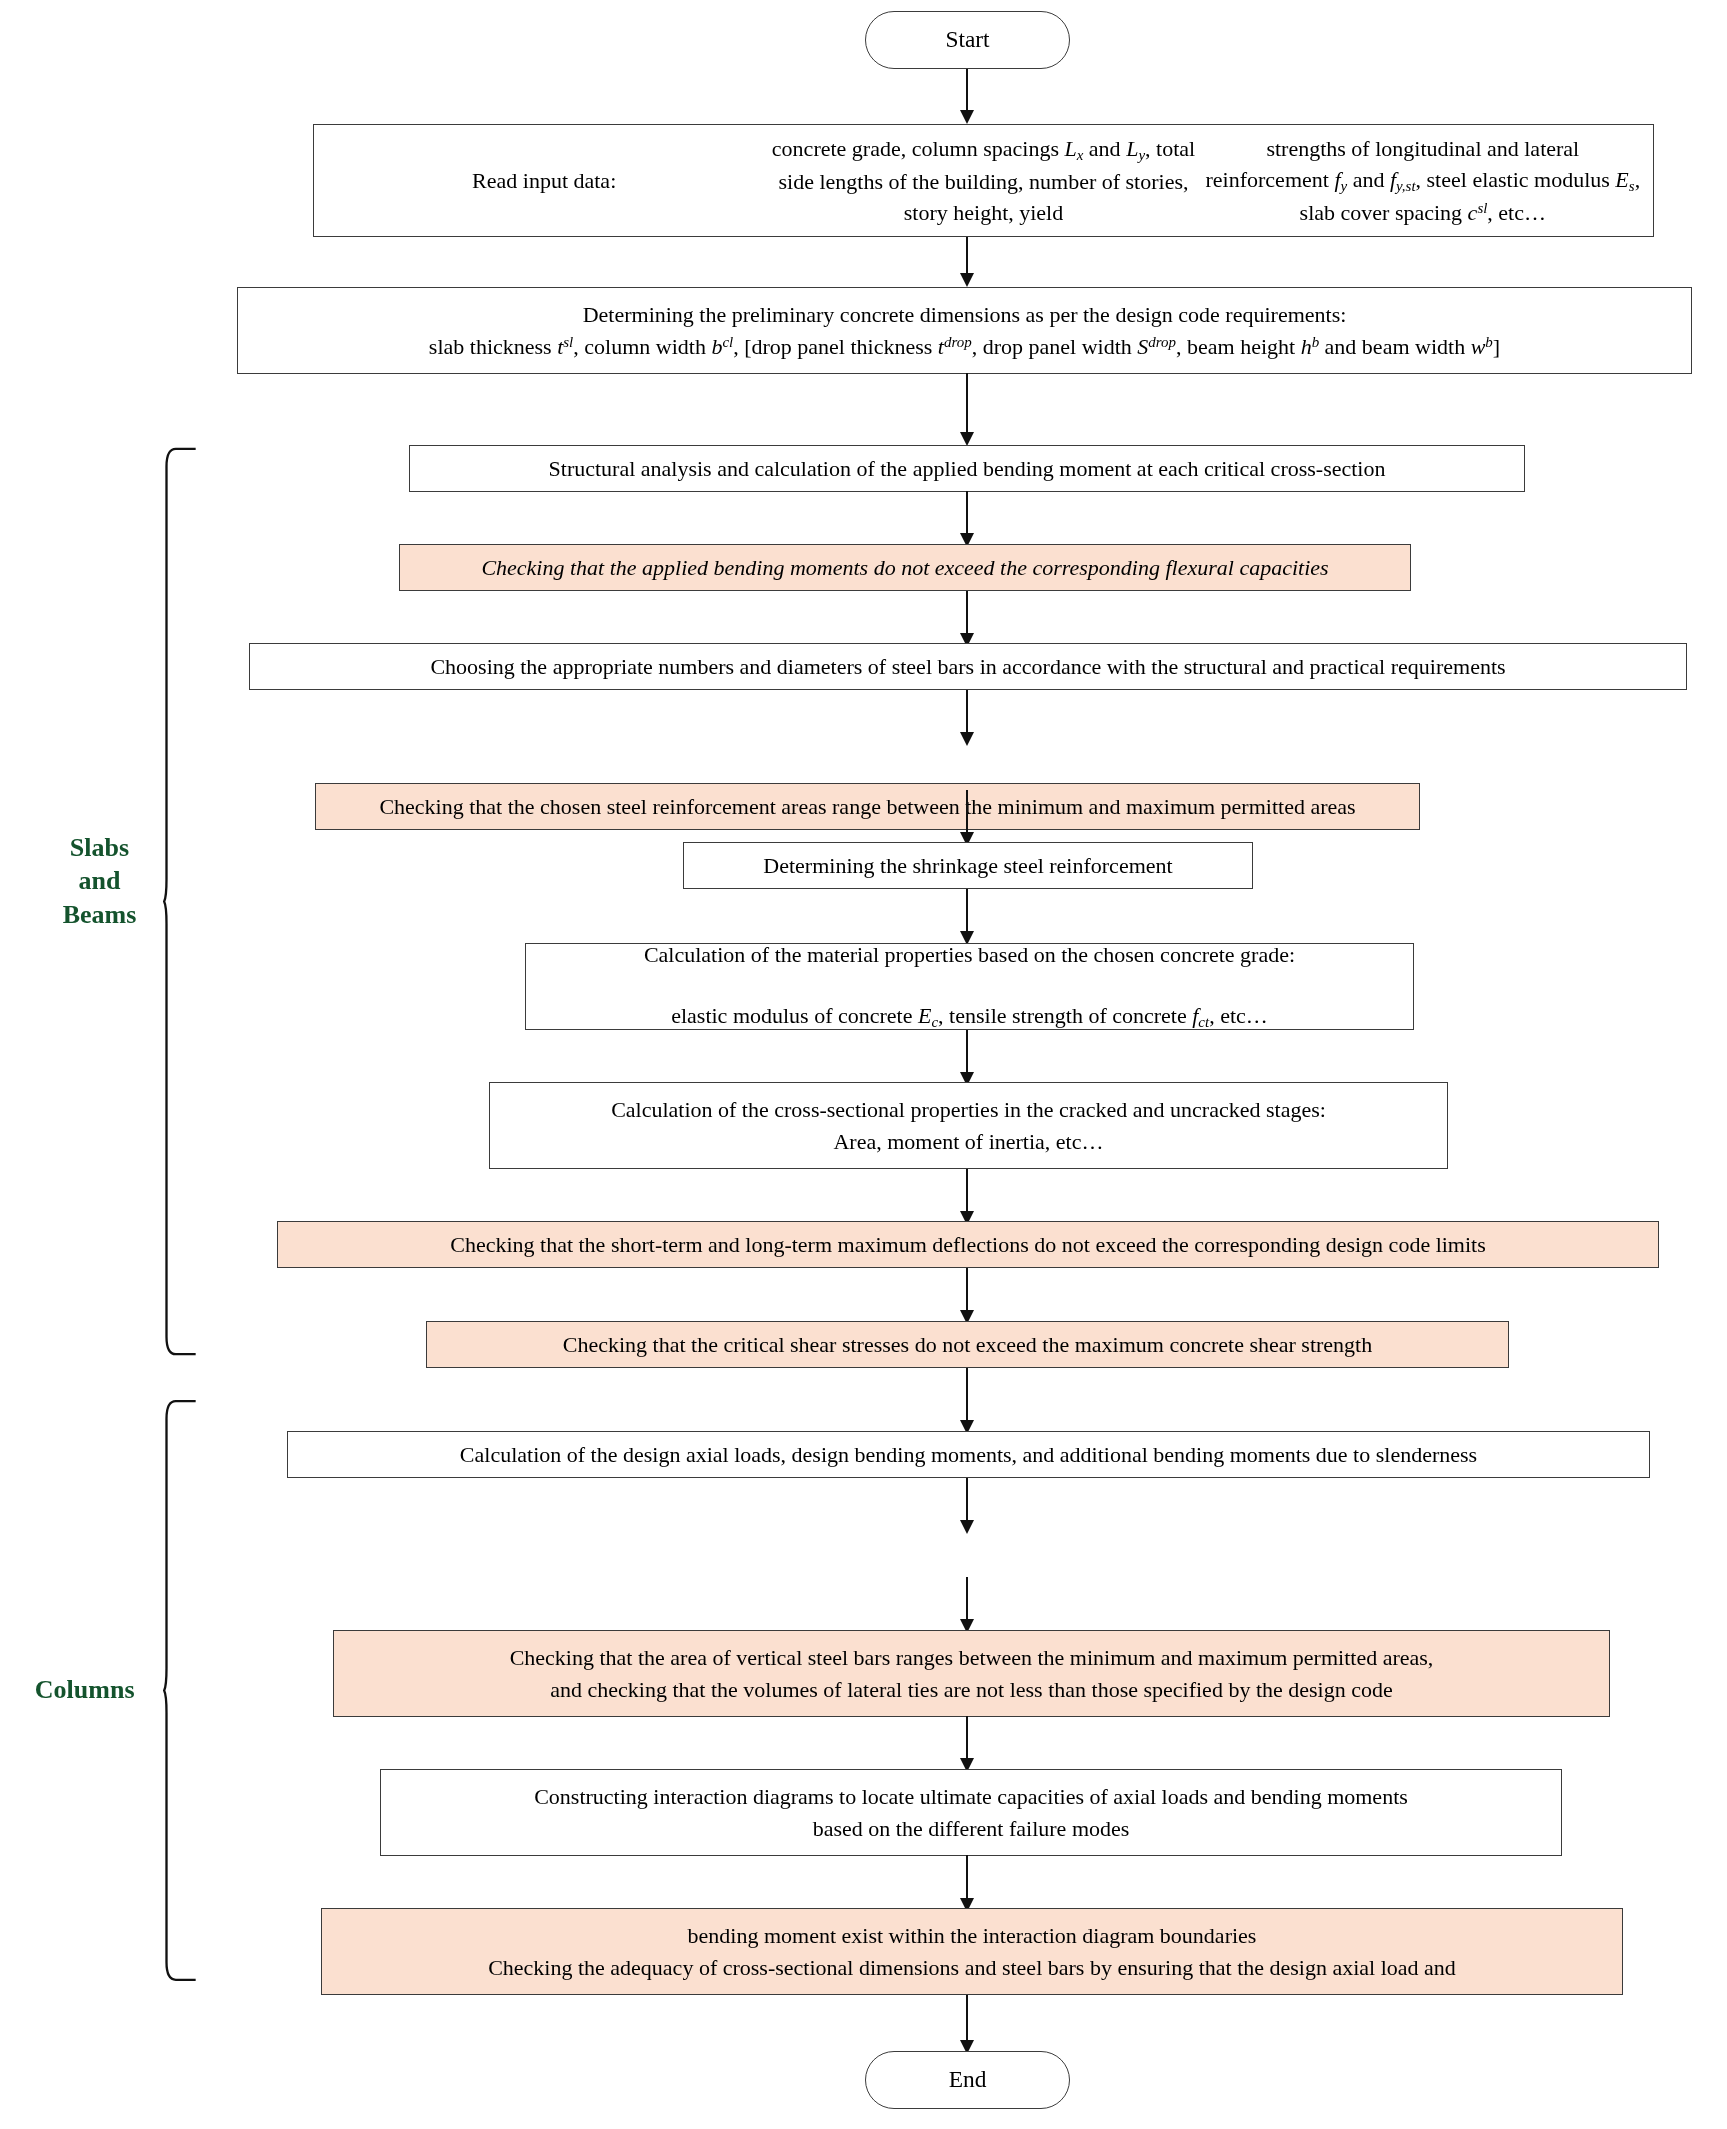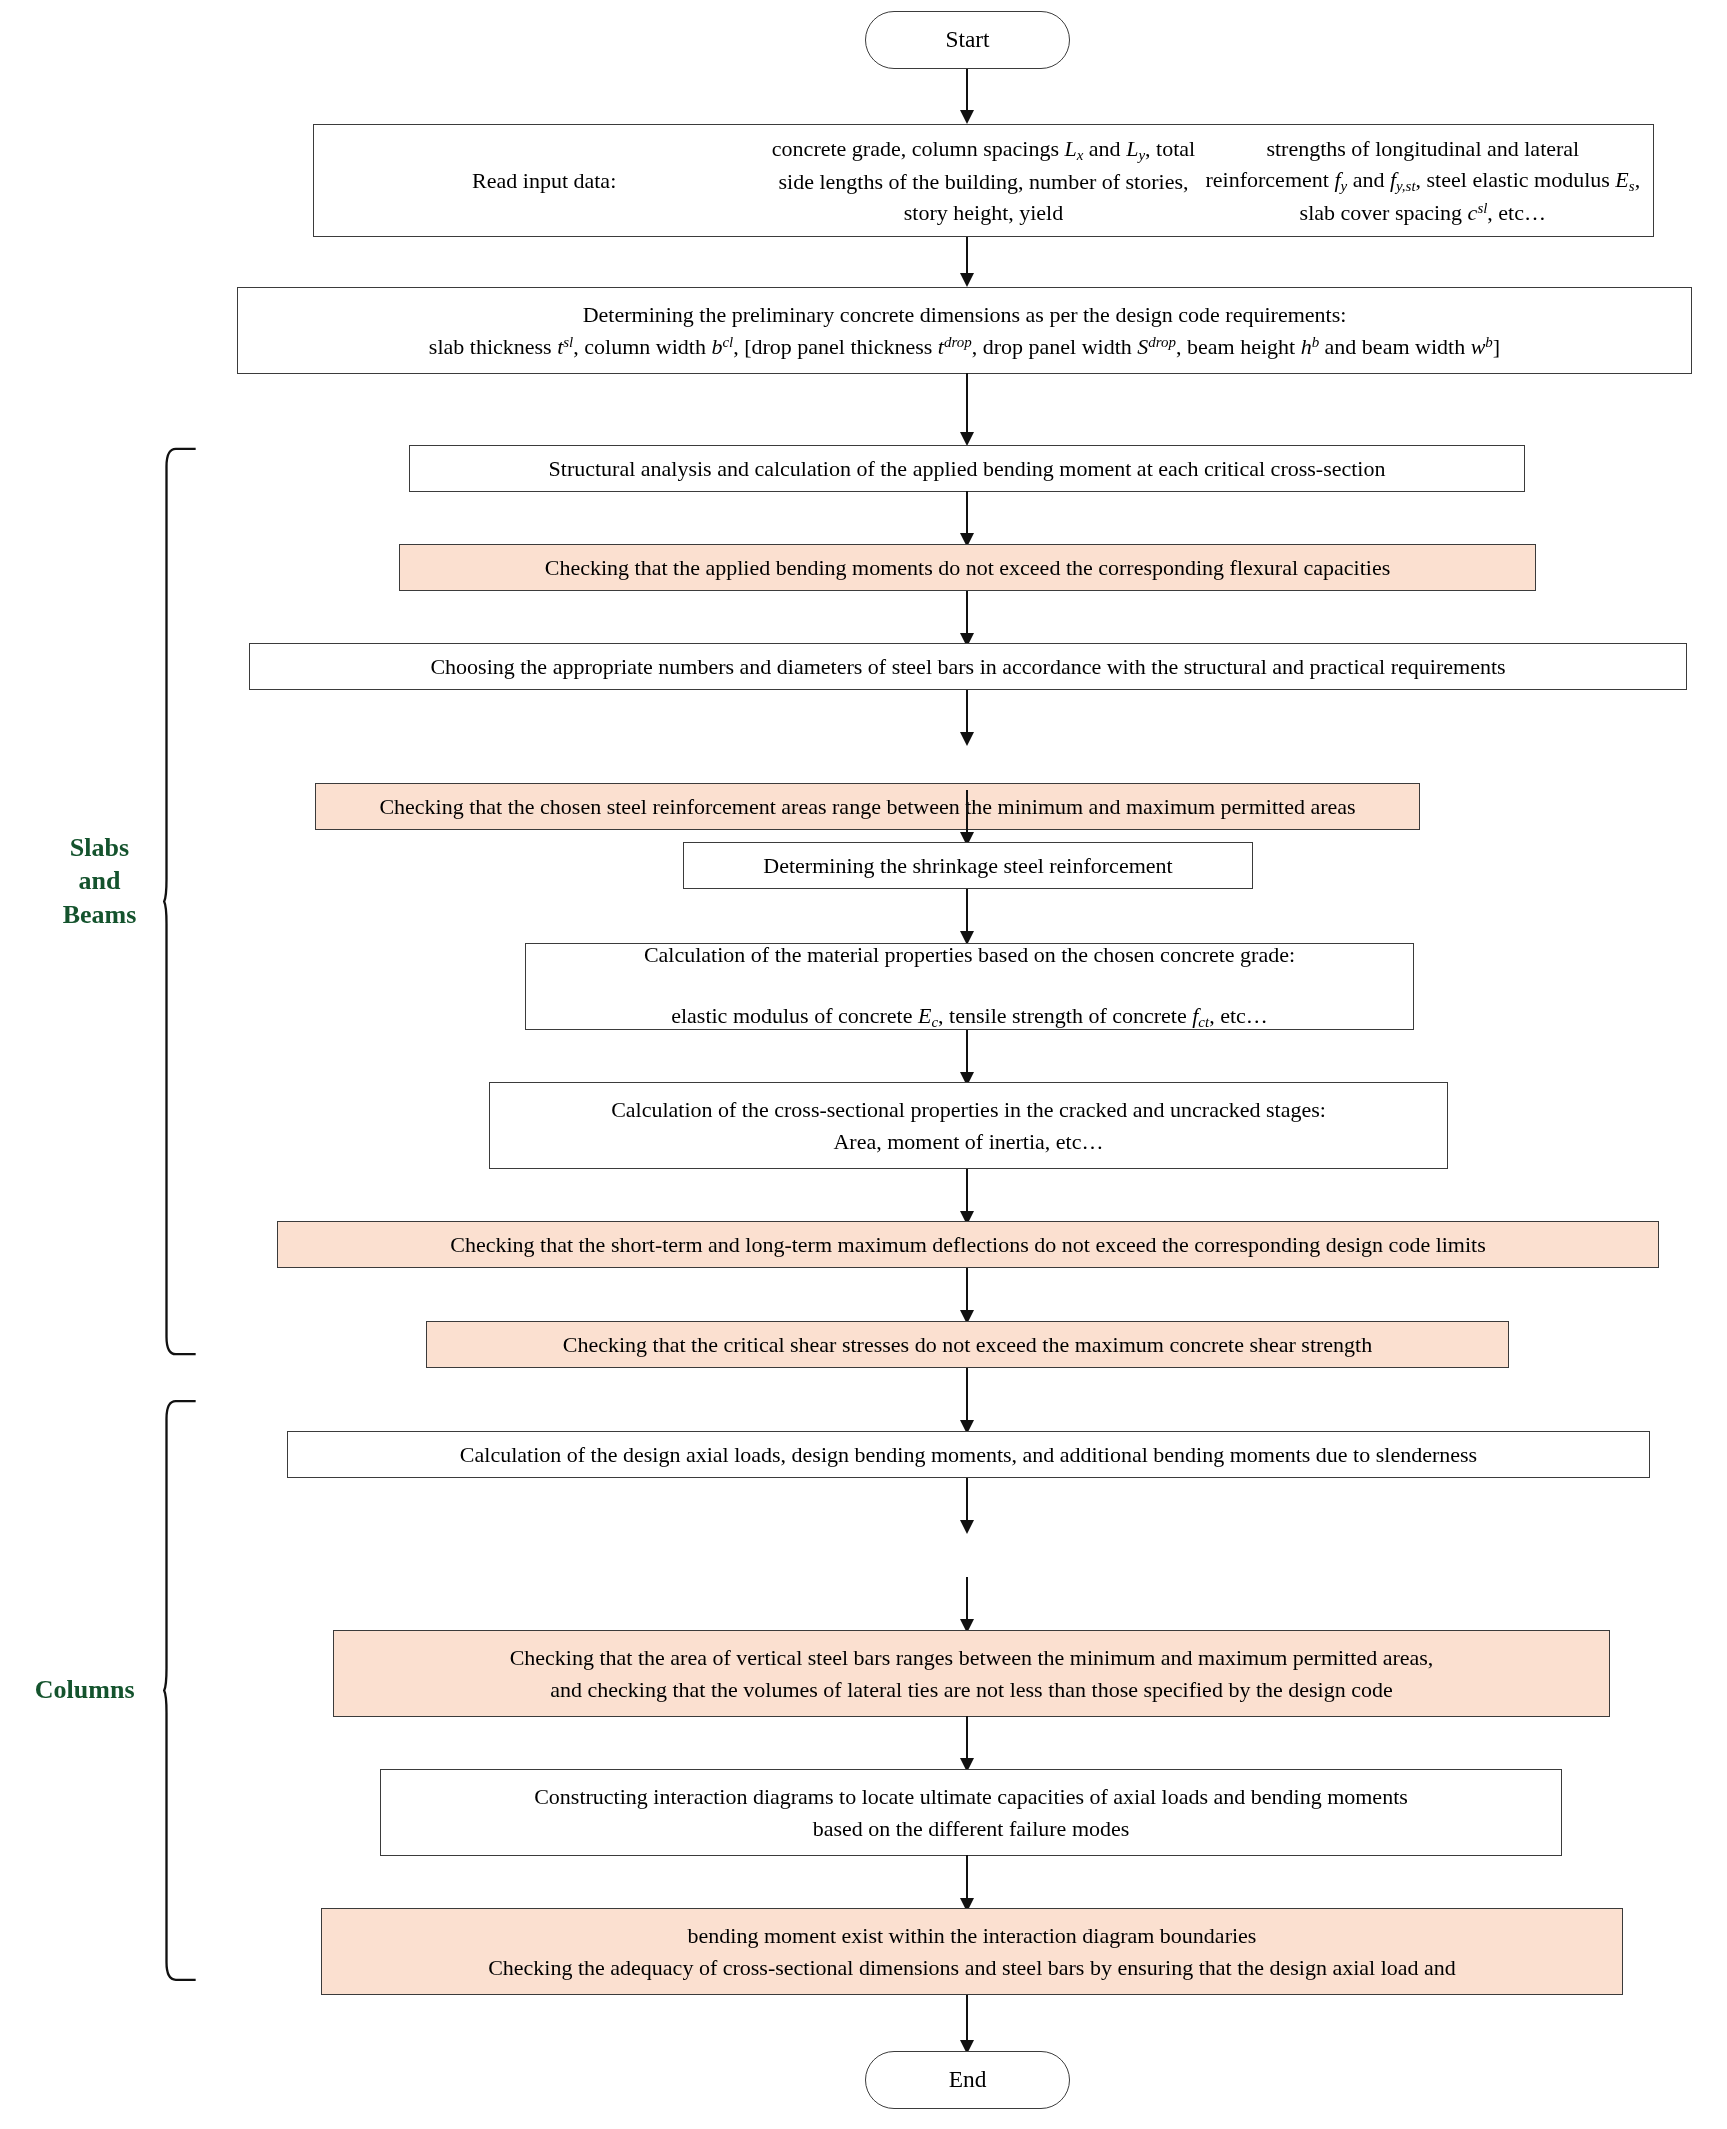--- a/index.html
+++ b/index.html
@@ -117,21 +117,21 @@
   <div class="group-label" style="left:35px; top:831px; width:129px;">
     <span>Slabs<br>and<br>Beams</span>
   </div>
 
   <div class="node" style="left:409px; top:445px; width:1116px; height:47px;">
     <span class="txt">Structural analysis and calculation of the applied bending moment at each critical cross-section</span>
   </div>
   <div class="vline" style="left:966px; top:491px; height:54px;"></div>
   <div class="arrowhead" style="left:960px; top:533px;"></div>
 
-  <div class="node check" style="left:399px; top:544px; width:1137px; height:47px;">
+  <div class="node check" style="left:399px; top:544px; width:1012px; height:47px;font-style:italic;">
     <span class="txt">Checking that the applied bending moments do not exceed the corresponding flexural capacities</span>
   </div>
   <div class="vline" style="left:966px; top:591px; height:54px;"></div>
   <div class="arrowhead" style="left:960px; top:633px;"></div>
 
   <div class="node" style="left:249px; top:643px; width:1438px; height:47px;">
     <span class="txt">Choosing the appropriate numbers and diameters of steel bars in accordance with the structural and practical requirements</span>
   </div>
   <div class="vline" style="left:966px; top:690px; height:54px;"></div>
   <div class="arrowhead" style="left:960px; top:732px;"></div>

